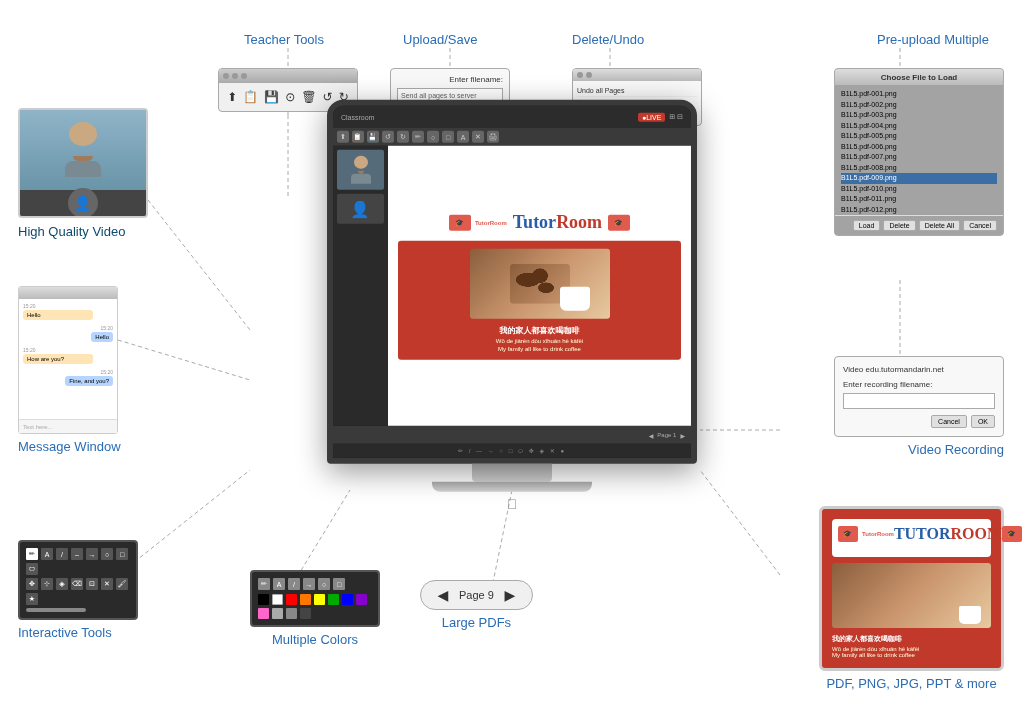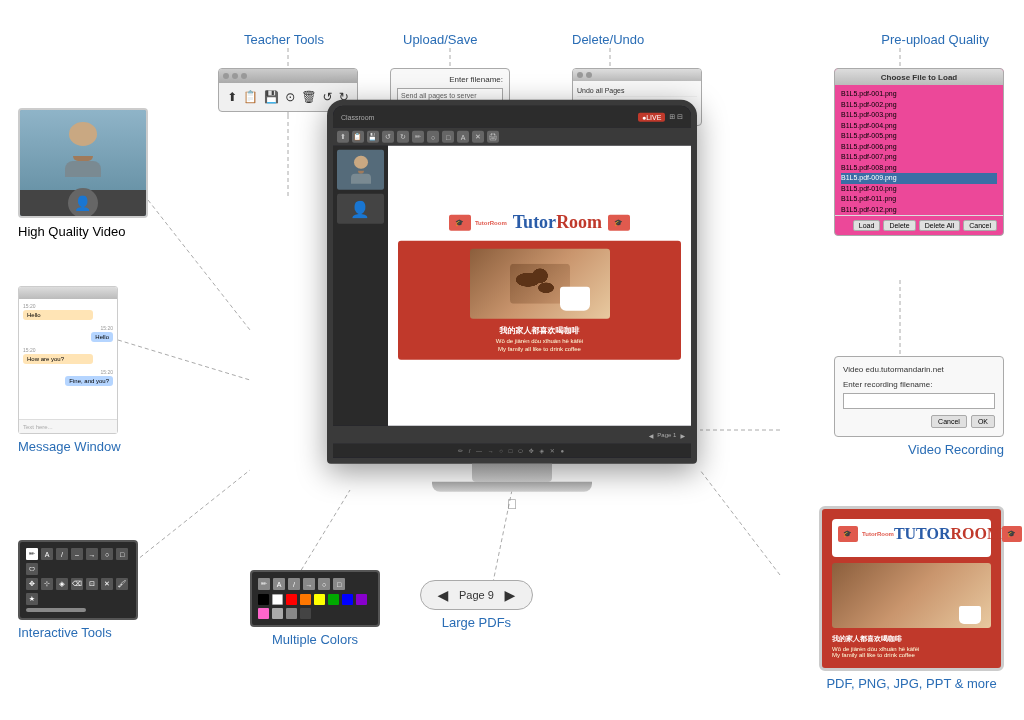--- a/index.html
+++ b/index.html
@@ -295,21 +295,21 @@
       width: 30px;
       height: 30px;
       background: #666;
       border-radius: 50%;
       display: flex;
       align-items: center;
       justify-content: center;
     }
     .hqv-label {
       font-size: 13px;
-      color: #000000;
+      color: #0c4a6e;
       font-weight: 500;
       margin-top: 6px;
     }
 
     
     .teacher-tools-box {
       position: absolute;
       left: 218px;
       top: 68px;
       display: flex;
@@ -433,21 +433,21 @@
       border-bottom: 1px solid #eee;
     }
 
     
     .preupload-box {
       position: absolute;
       right: 20px;
       top: 68px;
     }
     .pu-window {
-      background: #ec4899;
+      background: #a3a3a3;
       border: 1px solid #aaa;
       border-radius: 4px;
       width: 170px;
     }
     .pu-titlebar {
       background: linear-gradient(to bottom, #ddd, #bbb);
       height: 16px;
       border-radius: 3px 3px 0 0;
       display: flex;
       align-items: center;
@@ -842,21 +842,21 @@
     <line x1="780" y1="430" x2="700" y2="430" stroke="#aaa" stroke-width="1" stroke-dasharray="4,3"></line>
 
     <line x1="780" y1="575" x2="700" y2="470" stroke="#aaa" stroke-width="1" stroke-dasharray="4,3"></line>
 
     <line x1="900" y1="280" x2="900" y2="356" stroke="#aaa" stroke-width="1" stroke-dasharray="4,3"></line>
   </svg>
 
   <div class="tl-teacher">Teacher Tools</div>
   <div class="tl-upload">Upload/Save</div>
   <div class="tl-delete">Delete/Undo</div>
-  <div class="tl-preupload">Pre-upload Quality</div>
+  <div class="tl-preupload">Pre-upload Multiple</div>
 
   <div class="teacher-tools-box">
     <div class="tt-window">
       <div class="tt-titlebar">
         <div class="tt-dot"></div>
         <div class="tt-dot"></div>
         <div class="tt-dot"></div>
       </div>
       <div class="tt-body">
         <span class="tt-icon">⬆</span>

